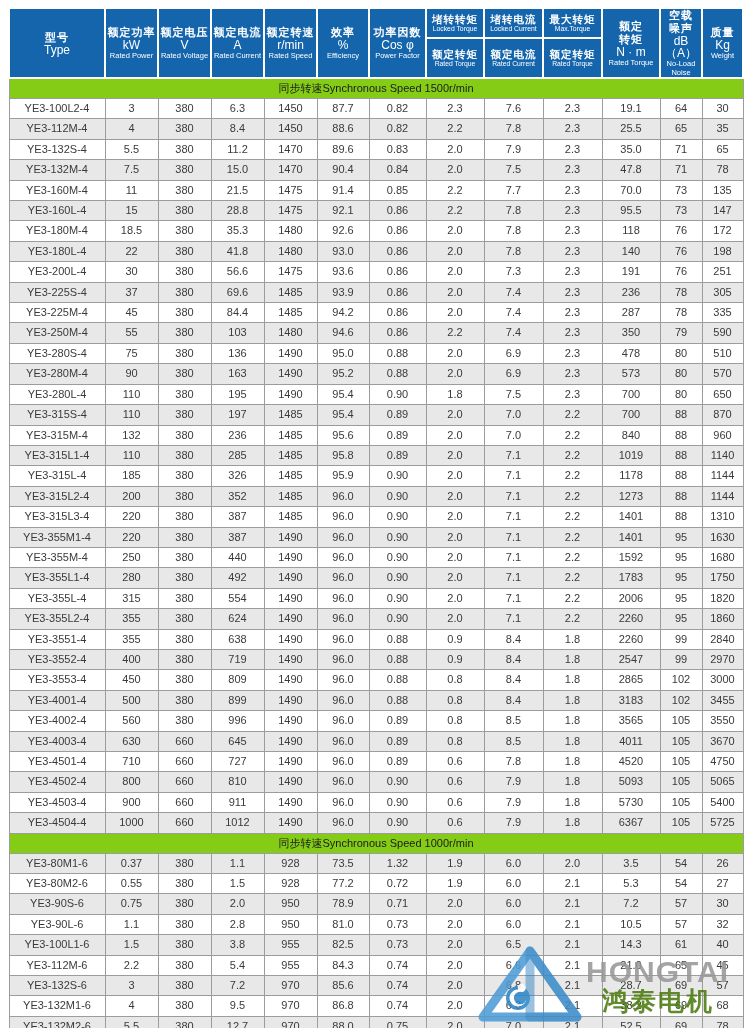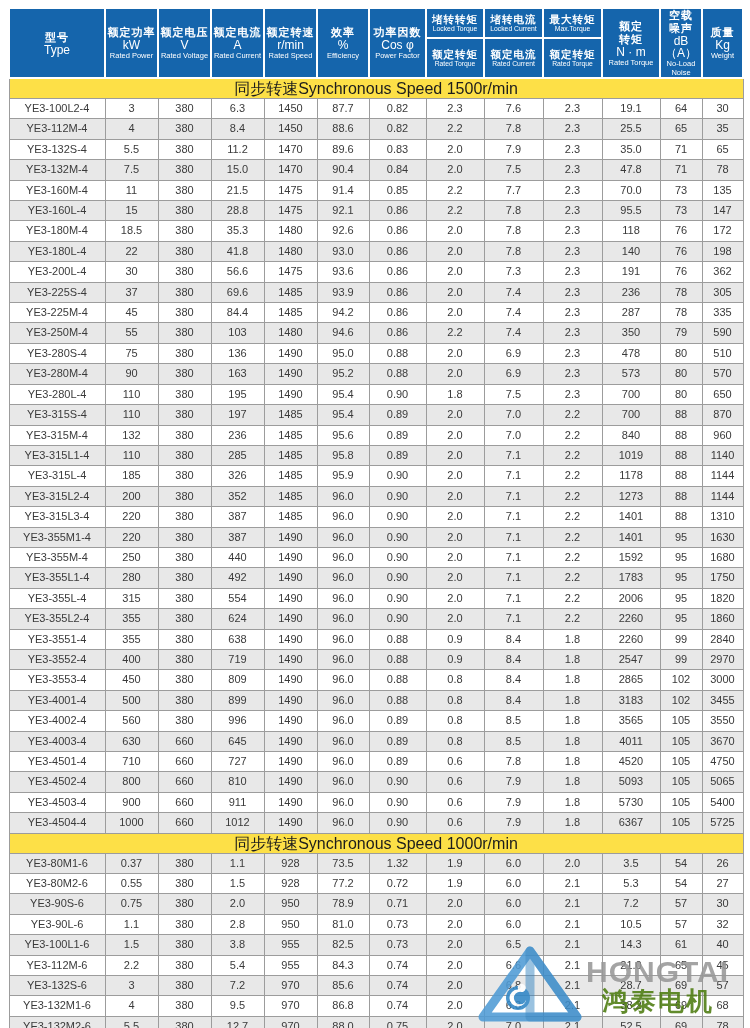--- a/index.html
+++ b/index.html
@@ -26,21 +26,21 @@
   th.split .hl.en{font-size:6.8px;line-height:8px}
 
   
   tbody td{
     border:1px solid #9c9c9c;background:#ffffff;
     height:19.4px;line-height:19.4px;padding:0;
     font-size:11px;color:#3a3a3a;text-align:center;white-space:nowrap;
   }
   tr.alt td{background:#e8e8e8}
   td.section-title{
-    font-size:16px;color:#1c1c1c;height:19px;line-height:19px;background:#fde047;
+    font-size:11px;color:#1c1c1c;height:19px;line-height:19px;background:#84cc16;
   }
 
   
   .watermark{
     position:absolute;left:478px;top:946px;display:flex;align-items:center;
     pointer-events:none;opacity:.88;z-index:5;
   }
   .wm-triangle{width:104px;height:76px;flex:none}
   .wm-text{margin-left:4px}
   .wm-en{
@@ -284,21 +284,21 @@
           <td>380</td>
           <td>56.6</td>
           <td>1475</td>
           <td>93.6</td>
           <td>0.86</td>
           <td>2.0</td>
           <td>7.3</td>
           <td>2.3</td>
           <td>191</td>
           <td>76</td>
-          <td>362</td>
+          <td>251</td>
         </tr>
         <tr class="alt">
           <td>YE3-225S-4</td>
           <td>37</td>
           <td>380</td>
           <td>69.6</td>
           <td>1485</td>
           <td>93.9</td>
           <td>0.86</td>
           <td>2.0</td>

